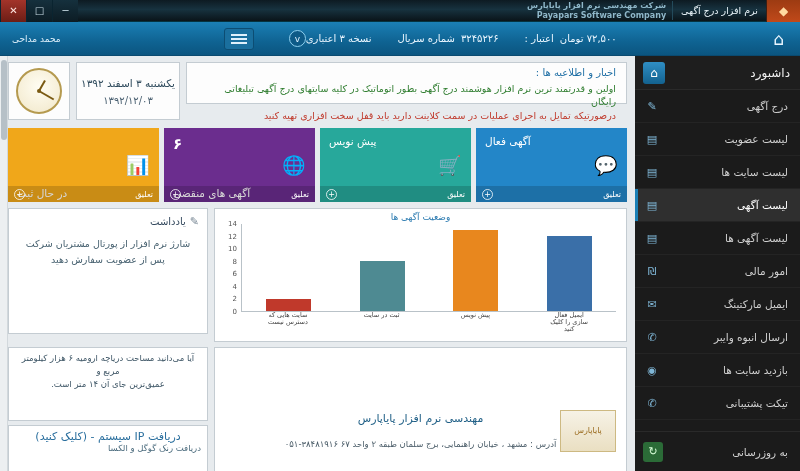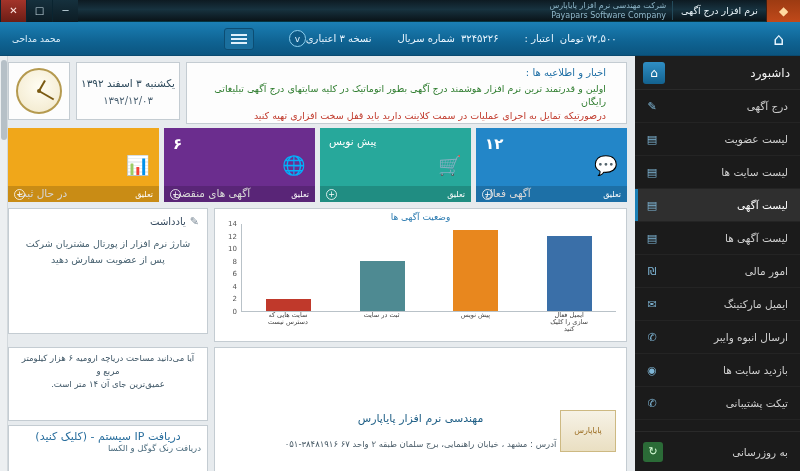--- a/index.html
+++ b/index.html
@@ -35,20 +35,21 @@
     font-size: 12px; color: #ffd9a0; font-weight: bold;
   }
   .tb-title {
     padding: 0 8px; font-size: 9.5px; color: #e8f2f7;
     letter-spacing: .2px;
   }
   .tb-sub {
     padding: 0 6px; font-size: 8px; color: #8fb7c9;
     border-right: 1px solid #234a5b;
     line-height: 1.15;
+    font-weight: bold;
   }
   .tb-sub div { white-space: nowrap; }
   .tb-spacer { flex: 1; }
   .win-btns { display: flex; direction: ltr; height: 22px; }
   .win-btn {
     width: 26px; height: 22px;
     display: flex; align-items: center; justify-content: center;
     color: #c8dbe4; font-size: 10px;
     border-left: 1px solid #0a2430;
     background: linear-gradient(#15303d, #0c1c24);
@@ -170,24 +171,24 @@
     width: 104px; height: 58px;
     background: #fdfdfd; border: 1px solid #c4ccd2;
     display: flex; flex-direction: column; align-items: center; justify-content: center;
     gap: 6px;
     color: #2e4a5c;
   }
   .date-box .d1 { font-size: 10.5px; }
   .date-box .d2 { font-size: 10px; color: #4a6071; }
 
   .news-box {
-    flex: 1; height: 62px;
+    flex: 1; height: 42px;
     background: #fdfdfd; border: 1px solid #c4ccd2;
     position: relative;
-    padding: 4px 20px;
+    padding: 4px 10px;
   }
   .news-box .hdr {
     color: #1f6fa5; font-size: 10px; margin-bottom: 4px;
   }
   .news-box .l1 { font-size: 9.5px; color: #2f7d2f; line-height: 1.4; }
   .news-box .l2 { font-size: 9.5px; color: #c0392b; line-height: 1.5; }
 
   
   .tiles {
     display: flex; gap: 5px; margin-top: 6px; direction: rtl;
@@ -434,21 +435,20 @@
         <div class="clock">
           <span class="h"></span>
             <span class="m"></span>
             <span class="c"></span>
         </div>
       </div>
     </div>
 
     <div class="tiles">
       <div class="tile t1">
-        <div class="num">۱۲</div>
         <div class="ico">💬</div>
         <div class="lbl">آگهی فعال</div>
         <div class="foot">
           <span>تعلیق</span>
           <span class="circ">+</span>
         </div>
       </div>
       <div class="tile t2">
         <div class="ico">🛒</div>
         <div class="lbl">پیش نویس</div>

